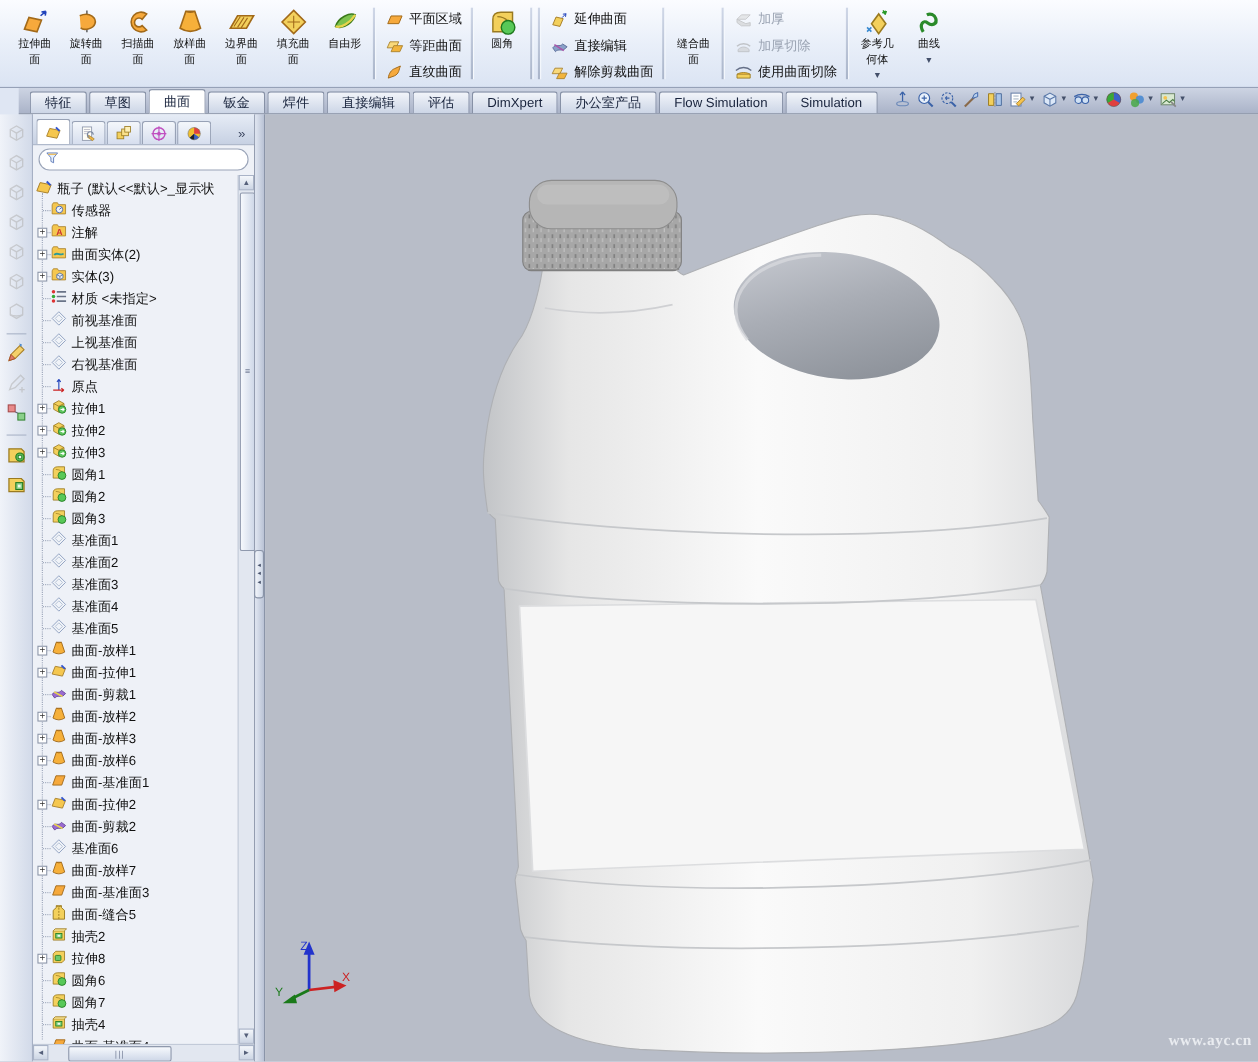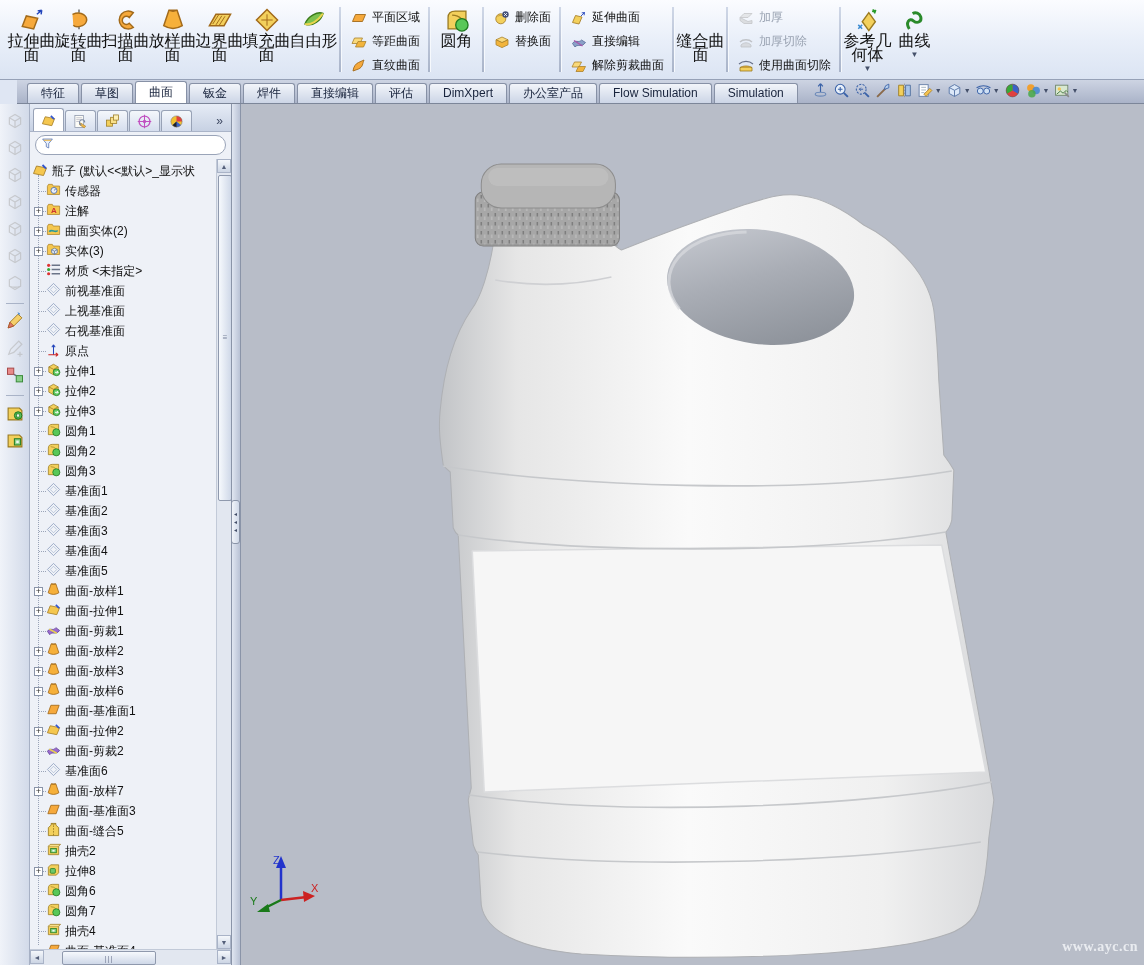--- a/index.html
+++ b/index.html
@@ -8,21 +8,21 @@
        -webkit-font-smoothing:antialiased;}
   .ic{display:inline-flex;align-items:center;justify-content:center;}
   .ic svg{display:block;}
 
   
   .ribbon{position:absolute;top:0;left:0;width:1144px;height:80px;box-sizing:border-box;
           background:linear-gradient(#fbfcff,#e9eff9 50%,#dbe4f3);
           border-bottom:1px solid #96a1b7;display:flex;align-items:stretch;padding:2px 4px 2px 8px;}
   .rgroup{display:flex;align-items:flex-start;}
   .rbtn{width:47px;display:flex;flex-direction:column;align-items:center;padding-top:5px;cursor:default;}
-  .rbtn .rlab{font-size:16px;line-height:14px;text-align:center;white-space:nowrap;margin-top:1px;}
+  .rbtn .rlab{font-size:10px;line-height:14px;text-align:center;white-space:nowrap;margin-top:1px;}
   .rstack{display:flex;flex-direction:column;padding:7px 6px 0 7px;gap:7px;}
   .rsrow{display:flex;align-items:center;gap:5px;height:17px;white-space:nowrap;}
   .rsep{width:2px;margin:5px 2px;background:linear-gradient(#cfd7e7,#a9b4c9);border-right:1px solid #f6f9fd;}
   .caret{font-size:8px;line-height:8px;color:#44506a;margin-top:3px;}
   .disabled,.disabled .rlab,.rsrow.disabled span{color:#9aa3b2;}
   .disabled svg{filter:grayscale(1) opacity(.55);}
 
   
   .tabbar{position:absolute;top:80px;left:17px;width:1144px;height:24px;box-sizing:border-box;
           background:linear-gradient(#cdd4e3,#aab3c8);border-bottom:1px solid #7c8699;
@@ -198,42 +198,20 @@
           <svg viewBox="0 0 16 16" width="26" height="26">
             <path d="M2.5 6.5Q2.5 2.5 7 2.5H13.5V13.5H2.5z" fill="#f3d05c" stroke="#9a7a20" stroke-width=".8"></path>
             <path d="M13.5 13.5A8.5 8.5 0 0 0 5 5" fill="none" stroke="#9a7a20" stroke-width=".7"></path>
             <circle cx="11" cy="11" r="3.8" fill="#58c858" stroke="#1f7a1f" stroke-width=".8"></circle>
           </svg>
         </span>
         <div class="rlab">圆角</div>
       </div>
     </div>
     <div class="rsep"></div>
-    <div class="rstack">
-      <div class="rsrow">
-        <span class="ic">
-          <svg viewBox="0 0 16 16" width="16" height="16">
-            <circle cx="6.8" cy="8.8" r="5" fill="#f3d05c" stroke="#a9812b" stroke-width=".9"></circle>
-            <path d="M3.5 6.5c1.5-1.5 5-1.5 6.5 0" fill="none" stroke="#a9812b" stroke-width=".6"></path>
-            <circle cx="11.5" cy="4.5" r="3.2" fill="#44507a"></circle>
-            <path d="M10.2 3.2l2.6 2.6M12.8 3.2l-2.6 2.6" stroke="#fff" stroke-width="1"></path>
-          </svg>
-        </span>
-        <span>删除面</span>
-      </div>
-      <div class="rsrow">
-        <span class="ic">
-          <svg viewBox="0 0 16 16" width="16" height="16">
-            <path d="M2 5.8L8 3l6 2.8L8 8.6z" fill="#f9d97a" stroke="#a9812b" stroke-width=".8"></path>
-            <path d="M2 5.8v5L8 13.6l6-2.8v-5L8 8.6z" fill="#f2b43c" stroke="#a9812b" stroke-width=".8"></path>
-          </svg>
-        </span>
-        <span>替换面</span>
-      </div>
-    </div>
     <div class="rsep"></div>
     <div class="rstack">
       <div class="rsrow">
         <span class="ic">
           <svg viewBox="0 0 16 16" width="16" height="16">
             <path d="M1.5 12.5l3-7 6.5 1.5-3 7z" fill="#f3d05c" stroke="#a9812b" stroke-width=".9"></path>
             <path d="M10 6l3.5-3.5M13.5 2.5l-2.8.4M13.5 2.5l-.4 2.8" stroke="#2244bb" stroke-width=".9" fill="none"></path>
           </svg>
         </span>
         <span>延伸曲面</span>

